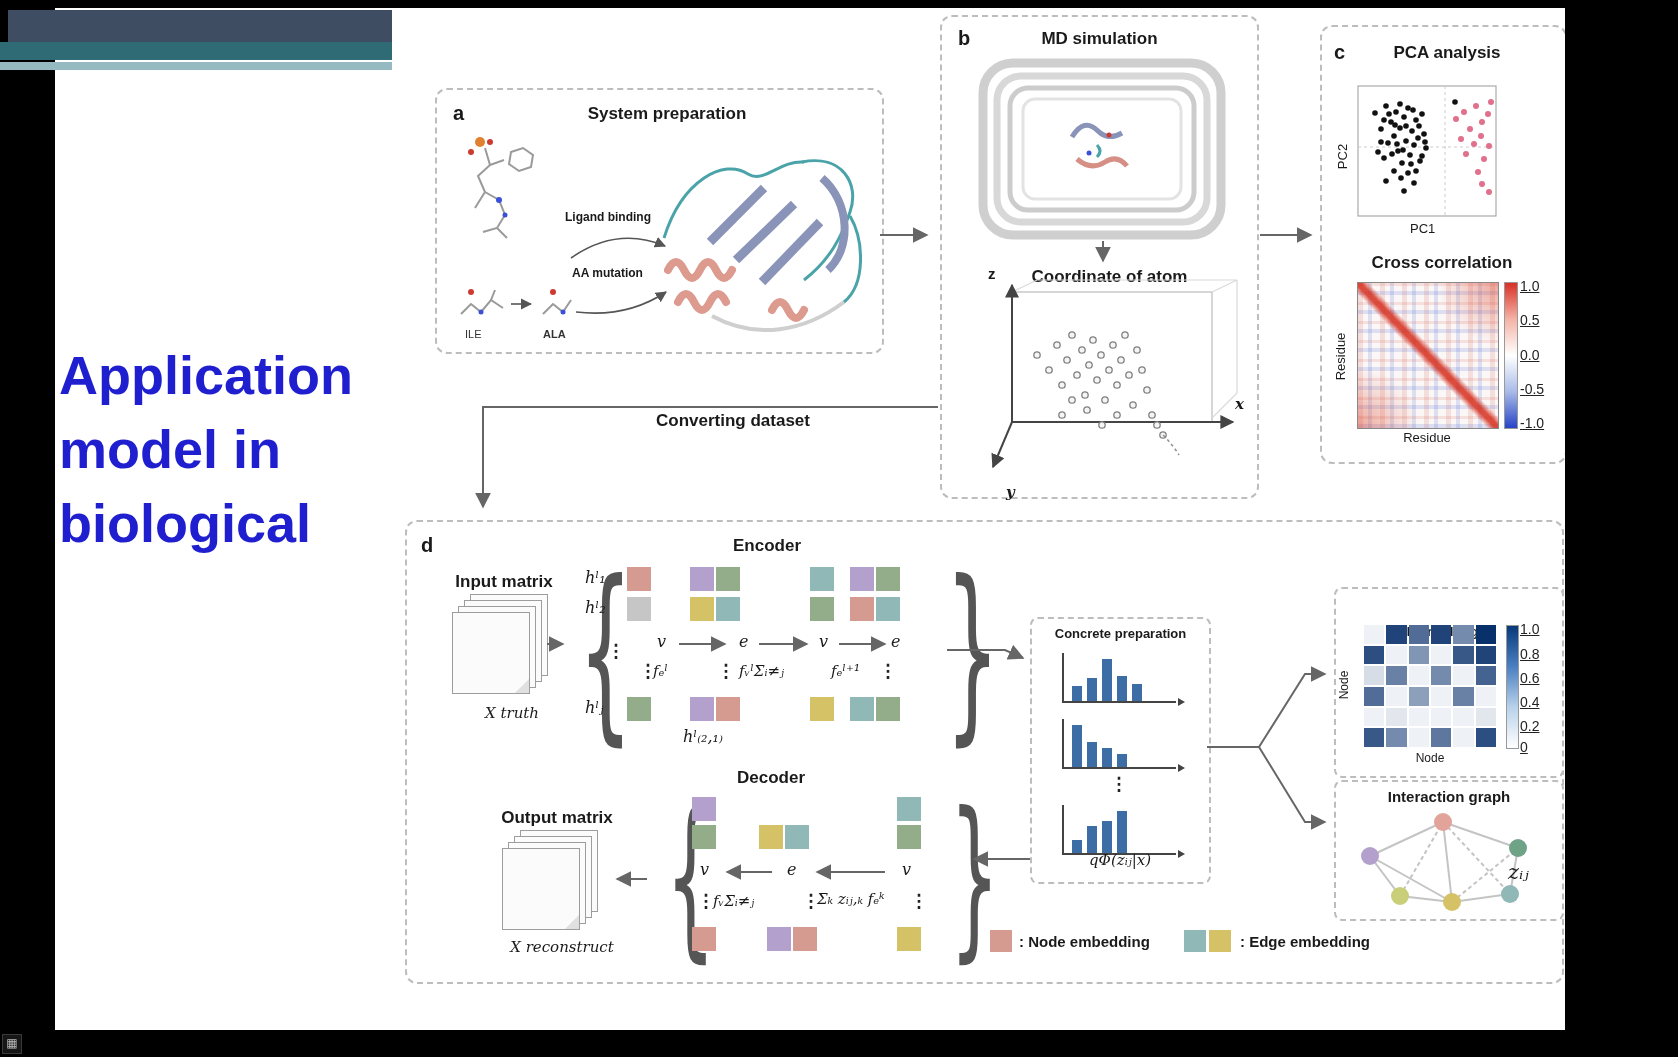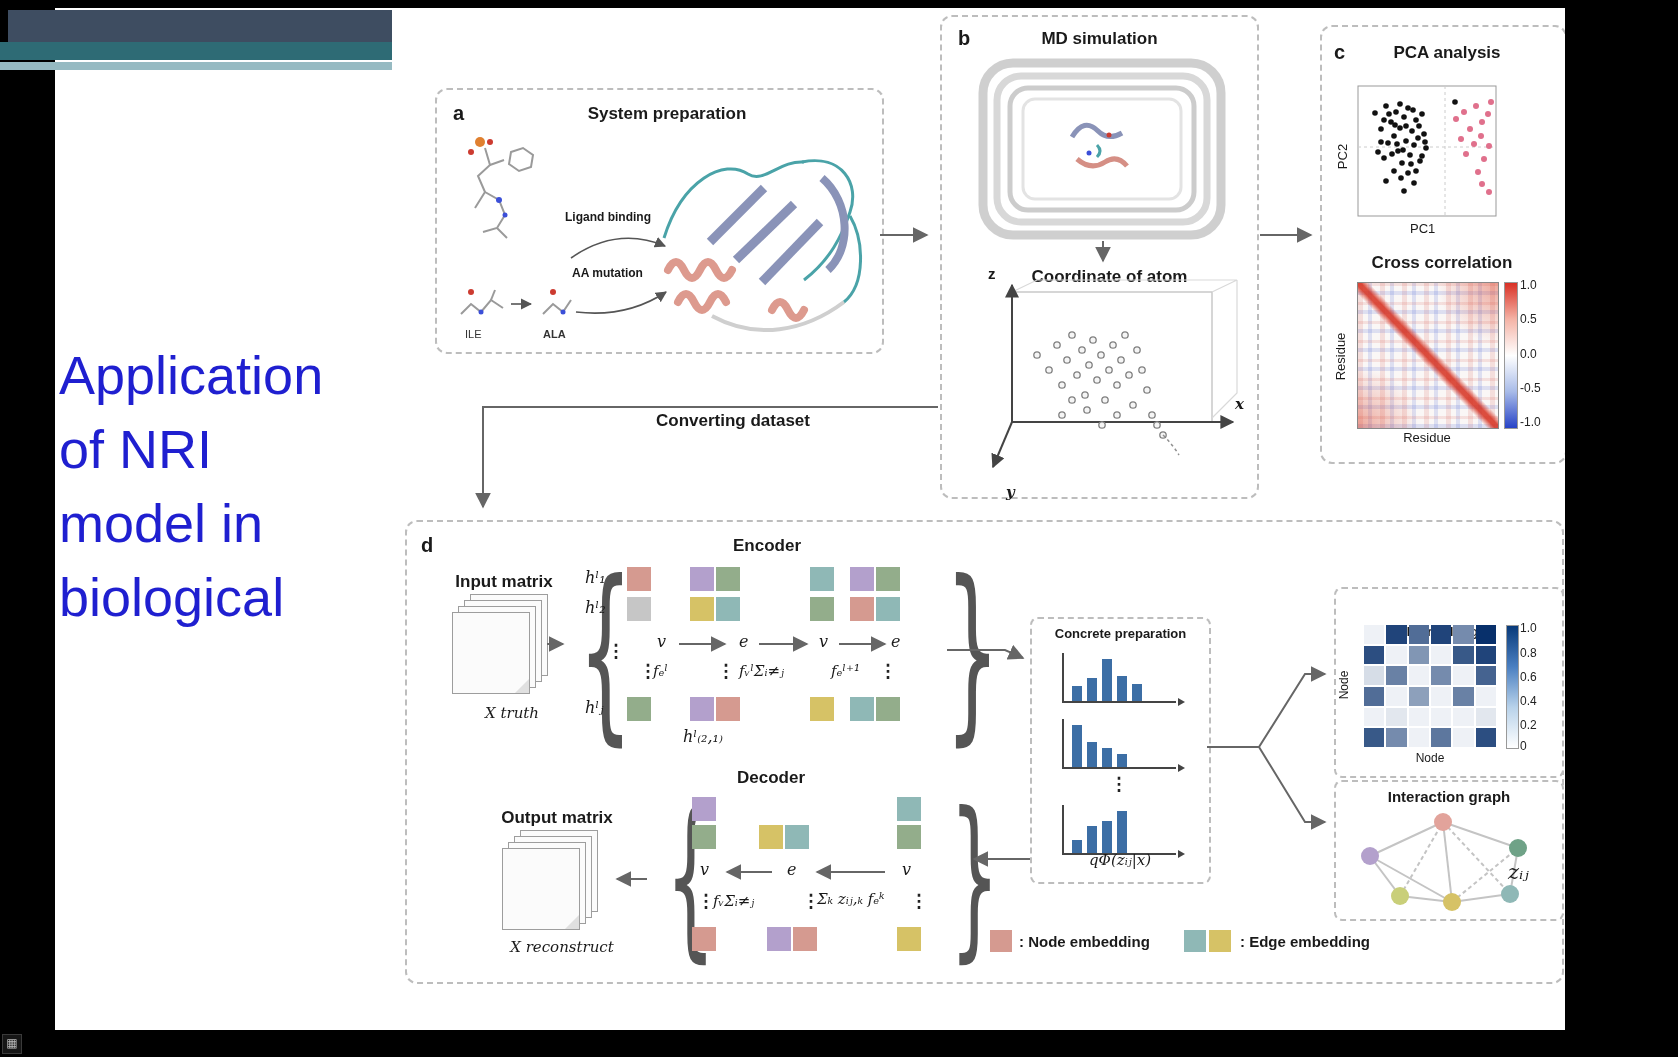--- a/index.html
+++ b/index.html
@@ -8,30 +8,30 @@
   .slide{position:absolute;left:55px;top:8px;width:1510px;height:1022px;background:#ffffff;overflow:hidden;}
   .hdr{position:absolute;z-index:5;}
   .abs{position:absolute;}
   .panel{position:absolute;border:2px dashed #bdbdbd;border-radius:12px;background:#fff;}
   .plabel{position:absolute;font-weight:bold;font-size:20px;}
   .ptitle{position:absolute;font-weight:bold;font-size:17px;text-align:center;}
   .small-b{position:absolute;font-weight:bold;font-size:12px;}
   .math{font-family:"DejaVu Serif","DejaVu Sans",serif;font-style:italic;}
   .mlabel{position:absolute;font-size:16px;}
   .vlabel{position:absolute;transform:rotate(-90deg);font-size:13px;text-align:center;}
-  .tick{position:absolute;font-size:12px;color:#222;}
+  .tick{position:absolute;font-size:14px;color:#222;text-decoration:underline;}
   .sq{position:absolute;width:24px;height:24px;}
   .c-salmon{background:#d59a90}.c-purple{background:#b3a0cc}.c-green{background:#93ad8b}
   .c-teal{background:#8fb8b6}.c-yellow{background:#d6c266}.c-gray{background:#c6c6c6}
   .brace{position:absolute;font-family:"DejaVu Sans",sans-serif;color:#555;font-size:190px;line-height:200px;transform:scaleX(.45);}
   .brace.dec{font-size:175px;line-height:185px;}
   .pages{position:absolute;}
   .sheet{position:absolute;width:76px;height:80px;background:#fbfbfb;border:1.5px solid #9d9d9d;}
   .fold{position:absolute;right:0;bottom:0;width:0;height:0;border-left:14px solid transparent;border-bottom:14px solid #e0e0e0;}
-  .title-line{font-size:54px;font-weight:normal;color:#1f1fd0;line-height:74px;white-space:nowrap;}
+  .title-line{font-size:54px;font-weight:bold;color:#1f1fd0;line-height:74px;white-space:nowrap;}
   .mini-chart{position:absolute;width:104px;height:48px;border-left:2px solid #444;border-bottom:2px solid #444;
               display:flex;align-items:flex-end;gap:5px;padding-left:8px;}
   .mini-chart::after{content:"";position:absolute;right:-9px;bottom:-5px;
               border-left:7px solid #444;border-top:4px solid transparent;border-bottom:4px solid transparent;}
   .bar{width:10px;background:#3c6ea5;}
   .le-grid{position:absolute;display:grid;grid-template-columns:repeat(6,1fr);grid-template-rows:repeat(6,1fr);gap:2px;}
   .cbar{position:absolute;width:12px;border:1px solid #999;}
   .ccmap{position:absolute;border:1px solid #888;background-color:#faf7f6;
      background-image:
        linear-gradient(to top right, rgba(0,0,0,0) 46%, rgba(214,48,31,.85) 49% 51%, rgba(0,0,0,0) 54%),
@@ -49,21 +49,20 @@
 <body>
 
 <div class="hdr" style="left:8px;top:10px;width:384px;height:32px;background:#3e4d61;"></div>
 <div class="hdr" style="left:0;top:42px;width:392px;height:18px;background:#2e6b75;"></div>
 <div class="hdr" style="left:0;top:62px;width:392px;height:8px;background:#96bac2;"></div>
 
 <div class="slide">
 
   <div class="abs" style="left:4px;top:330px;">
     <div class="title-line">Application</div>
-    <div class="title-line">of NRI</div>
     <div class="title-line">model in</div>
     <div class="title-line">biological</div>
   </div>
 
   <svg class="abs" style="left:0;top:0;pointer-events:none;z-index:4;" width="1510" height="1022">
     <defs>
       <marker id="ar" viewBox="0 0 10 10" refX="9" refY="5" markerWidth="8" markerHeight="8" orient="auto-start-reverse">
         <path d="M0,0L10,5L0,10z" fill="#666"></path>
       </marker>
     </defs>

